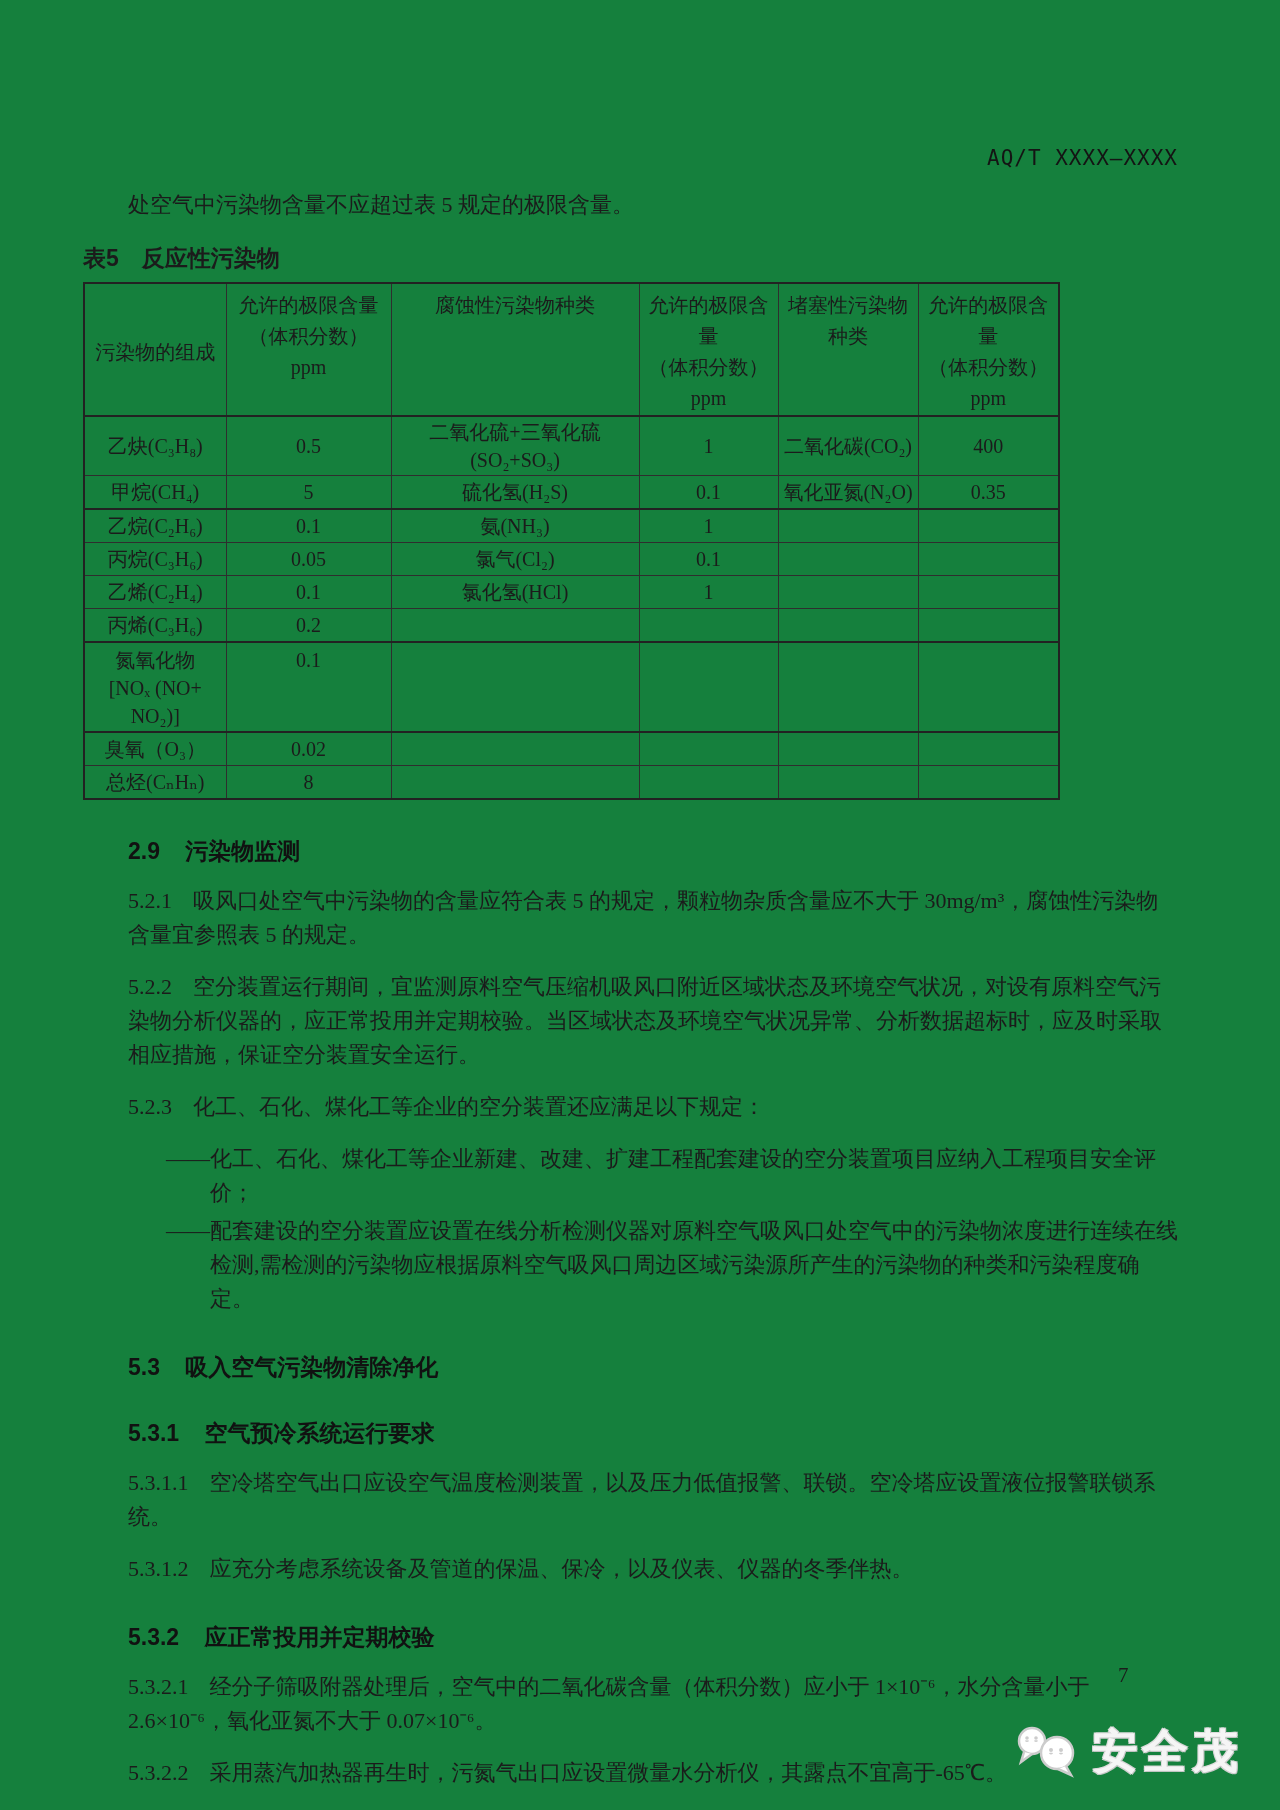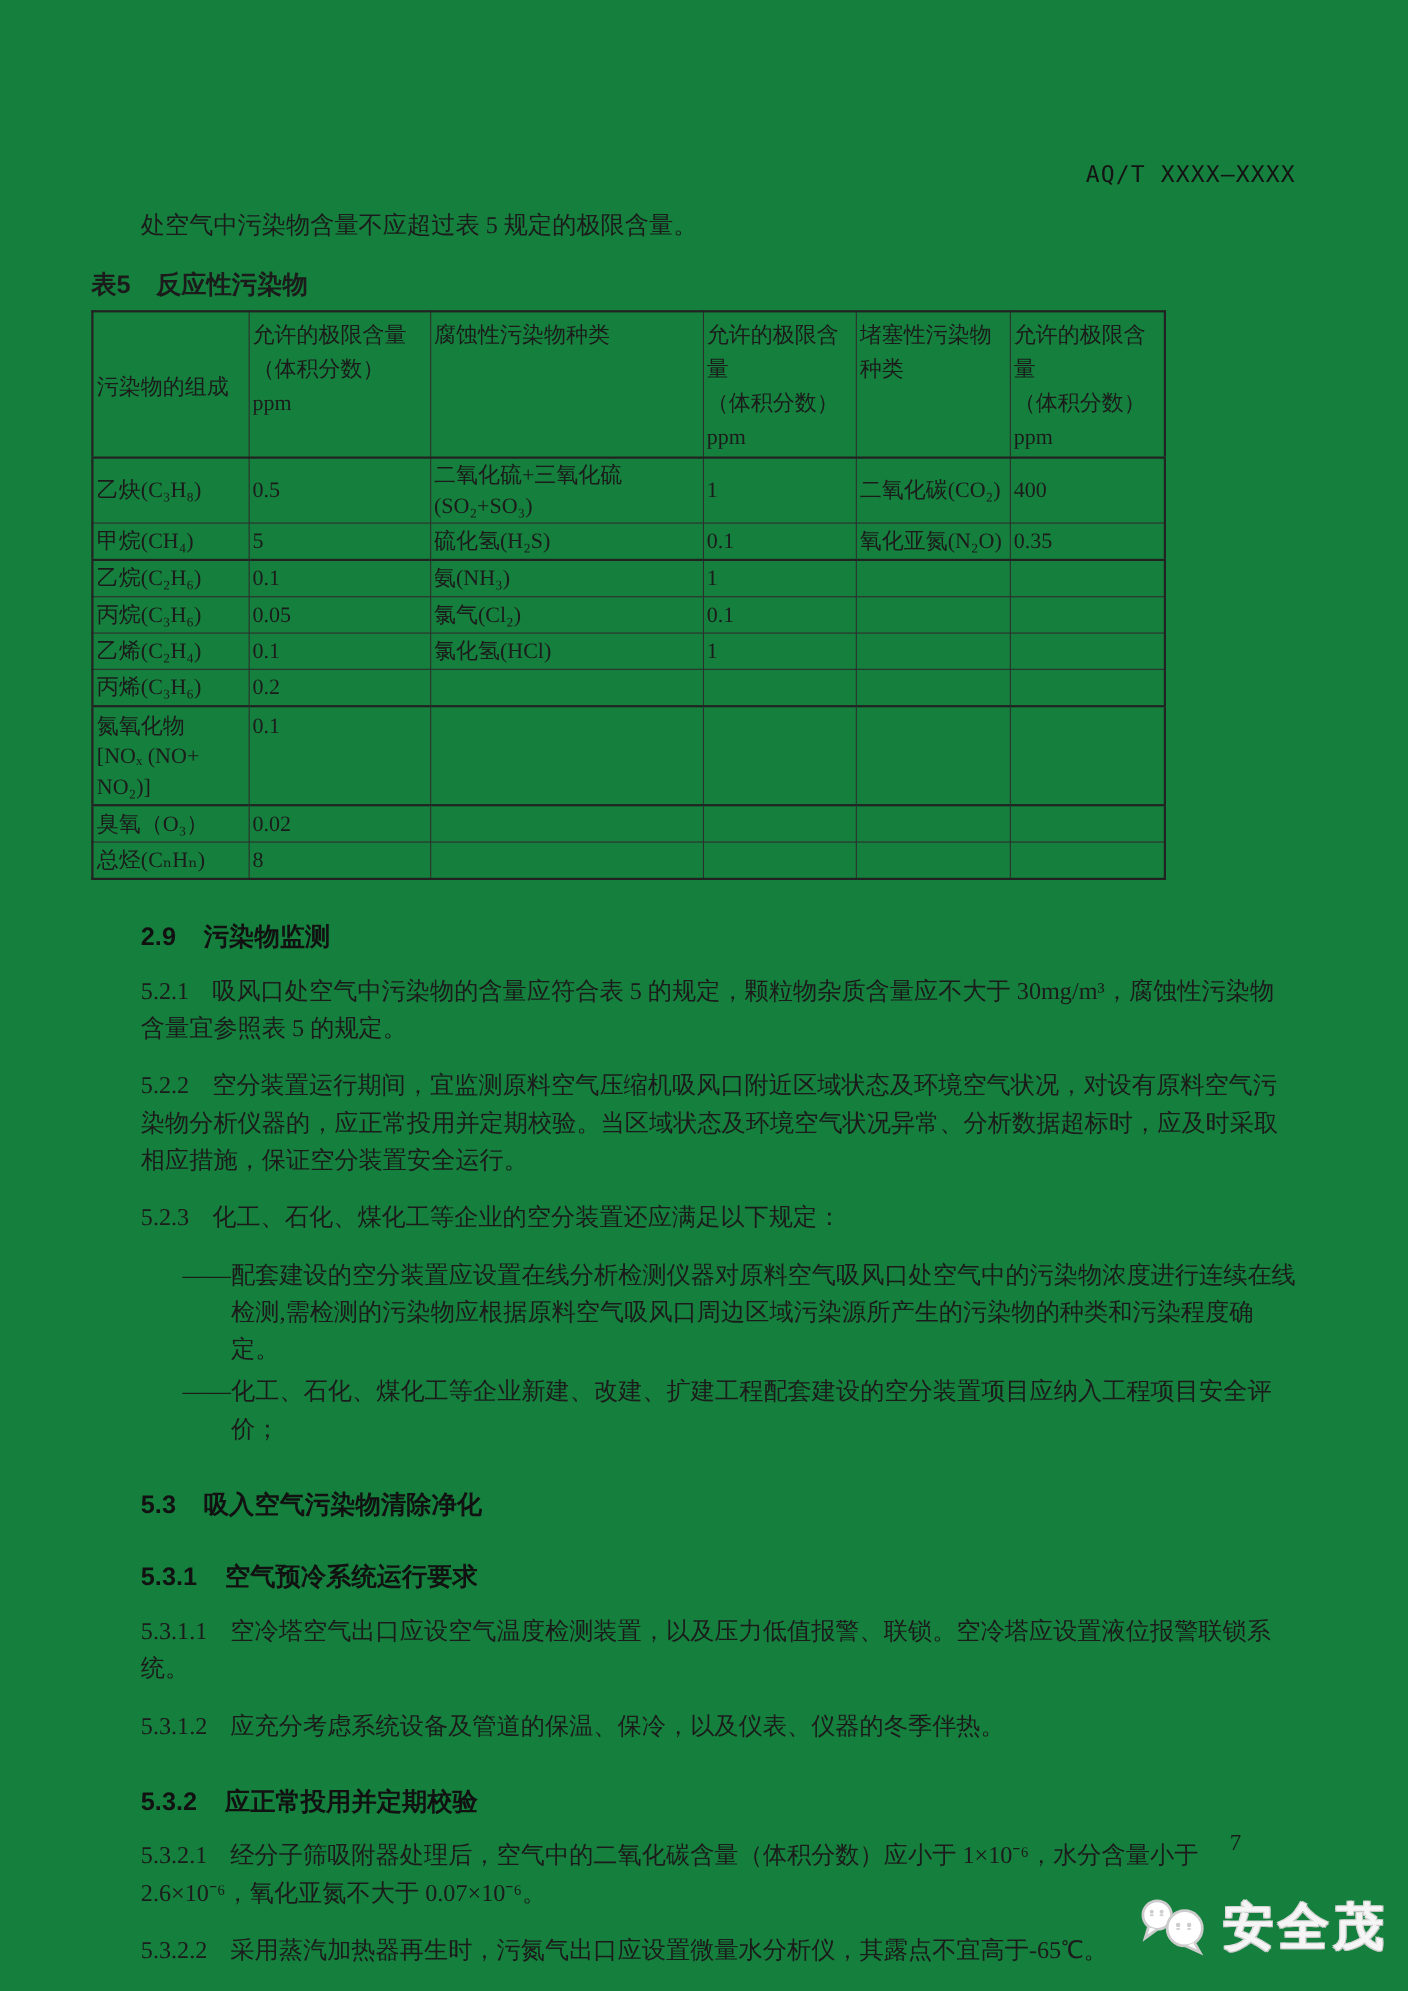--- a/index.html
+++ b/index.html
@@ -20,21 +20,21 @@
     margin:22px 0 10px 0; font-weight:bold;
     font-family:"Liberation Sans","DejaVu Sans",sans-serif; font-size:23px; line-height:28px;
     width:975px; margin-left:-45px;
   }
   table.t5{
     border-collapse:collapse; table-layout:fixed;
     width:975px; margin-left:-45px;
     border:2.5px solid #222;
   }
   .t5 th,.t5 td{
-    border:1.5px solid #2e2e2e; text-align:left; padding:1px 3px;
+    border:1.5px solid #2e2e2e; text-align:center; padding:1px 3px;
     font-weight:normal; overflow:hidden;
   }
   .t5 thead th{vertical-align:top; font-size:20px; line-height:31px; height:96px; padding-top:6px;}
   .t5 thead th.c0{vertical-align:middle;}
   .t5 thead tr{border-bottom:2.5px solid #222;}
   .t5 td{font-size:20px; line-height:28px; height:30px; vertical-align:middle;}
   .t5 td:first-child{white-space:pre-line;}
   .t5 tr.thick td{border-bottom:2.5px solid #222;}
   .t5 tr.tall td{vertical-align:top; padding-top:3px; height:62px;}
   .h{
@@ -42,21 +42,21 @@
     font-size:23px; line-height:30px; margin:36px 0 16px 0; color:#111;
   }
   .para{margin:18px 0;font-family:Liberation Serif, serif;}
   .num{margin-right:0.95em;}
   .h .num{margin-right:1.1em;}
   .dash{margin:0 0 4px 0; padding-left:82px; text-indent:-44px;}
   .page-num{
     position:absolute; left:1118px; top:1662px; font-size:21px; line-height:26px;
   }
   .watermark{
-    position:absolute; right:18px; top:1722px;
+    position:absolute; right:38px; top:1722px;
     display:flex; align-items:center; gap:6px; color:#cfcfcf;
   }
   .watermark .wm-text{
     font-family:"Liberation Sans","DejaVu Sans",sans-serif;
     font-size:46px; font-weight:bold; letter-spacing:4px;
     color:#f5f5f5;
     text-shadow:1px 1px 0 #c6c6c6,-1px -1px 0 #dcdcdc,1px -1px 0 #d2d2d2,-1px 1px 0 #d2d2d2;
   }
 </style>
 </head>
@@ -186,22 +186,22 @@
   </table>
 
   <h3 class="h"><span class="num">2.9</span><span>污染物监测</span></h3>
 
   <p class="para"><span class="num">5.2.1</span><span>吸风口处空气中污染物的含量应符合表 5 的规定，颗粒物杂质含量应不大于 30mg/m³，腐蚀性污染物含量宜参照表 5 的规定。</span></p>
 
   <p class="para"><span class="num">5.2.2</span><span>空分装置运行期间，宜监测原料空气压缩机吸风口附近区域状态及环境空气状况，对设有原料空气污染物分析仪器的，应正常投用并定期校验。当区域状态及环境空气状况异常、分析数据超标时，应及时采取相应措施，保证空分装置安全运行。</span></p>
 
   <p class="para"><span class="num">5.2.3</span><span>化工、石化、煤化工等企业的空分装置还应满足以下规定：</span></p>
 
+  <p class="dash">——化工、石化、煤化工等企业新建、改建、扩建工程配套建设的空分装置项目应纳入工程项目安全评价；</p>
   <p class="dash">——配套建设的空分装置应设置在线分析检测仪器对原料空气吸风口处空气中的污染物浓度进行连续在线检测,需检测的污染物应根据原料空气吸风口周边区域污染源所产生的污染物的种类和污染程度确定。</p>
-  <p class="dash">——化工、石化、煤化工等企业新建、改建、扩建工程配套建设的空分装置项目应纳入工程项目安全评价；</p>
 
   <h3 class="h"><span class="num">5.3</span><span>吸入空气污染物清除净化</span></h3>
 
   <h3 class="h"><span class="num">5.3.1</span><span>空气预冷系统运行要求</span></h3>
 
   <p class="para"><span class="num">5.3.1.1</span><span>空冷塔空气出口应设空气温度检测装置，以及压力低值报警、联锁。空冷塔应设置液位报警联锁系统。</span></p>
 
   <p class="para"><span class="num">5.3.1.2</span><span>应充分考虑系统设备及管道的保温、保冷，以及仪表、仪器的冬季伴热。</span></p>
 
   <h3 class="h"><span class="num">5.3.2</span><span>应正常投用并定期校验</span></h3>

